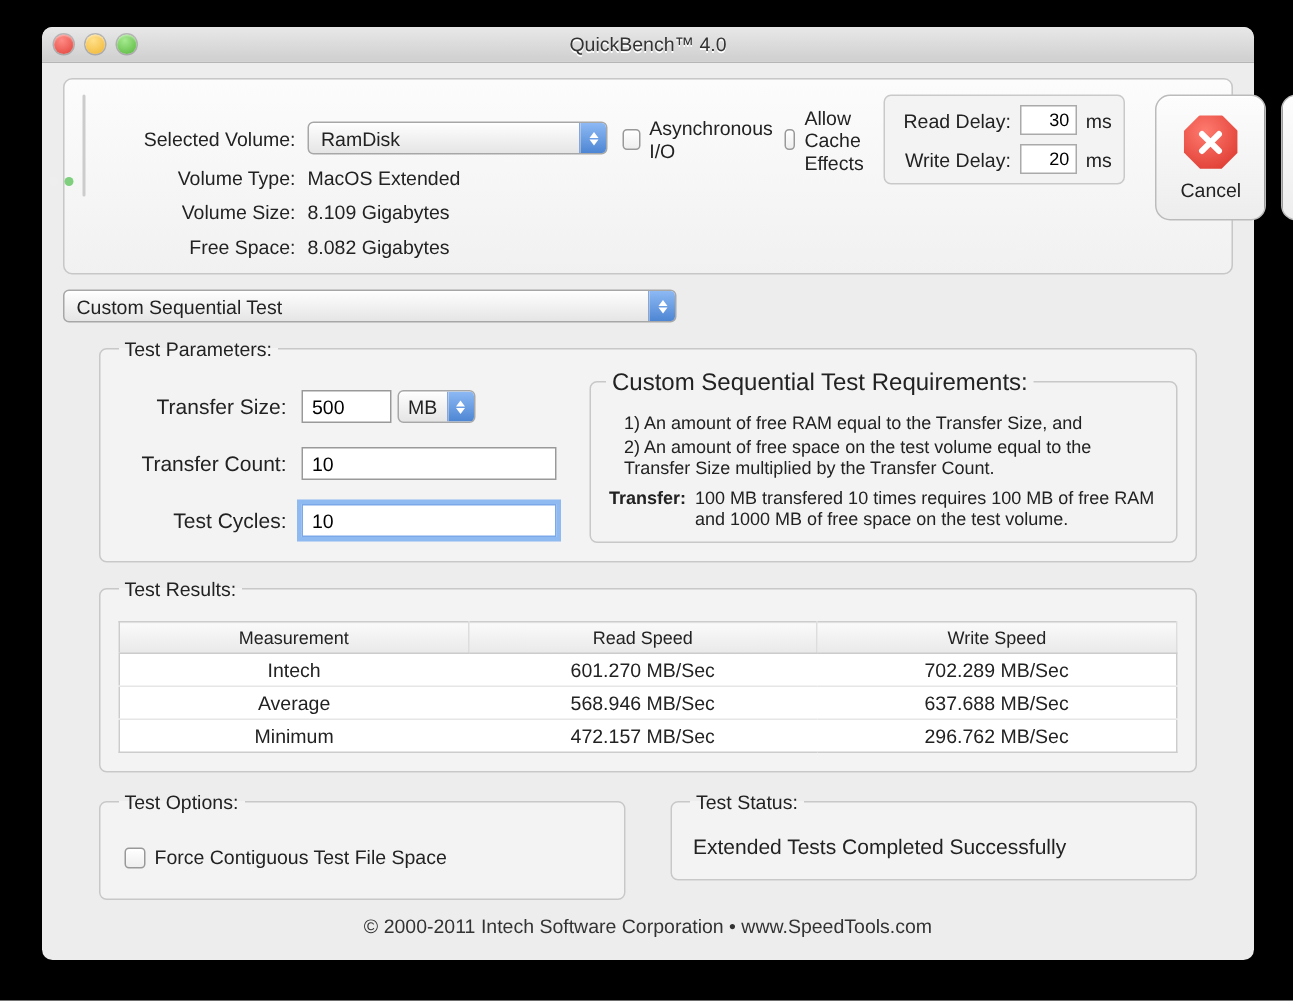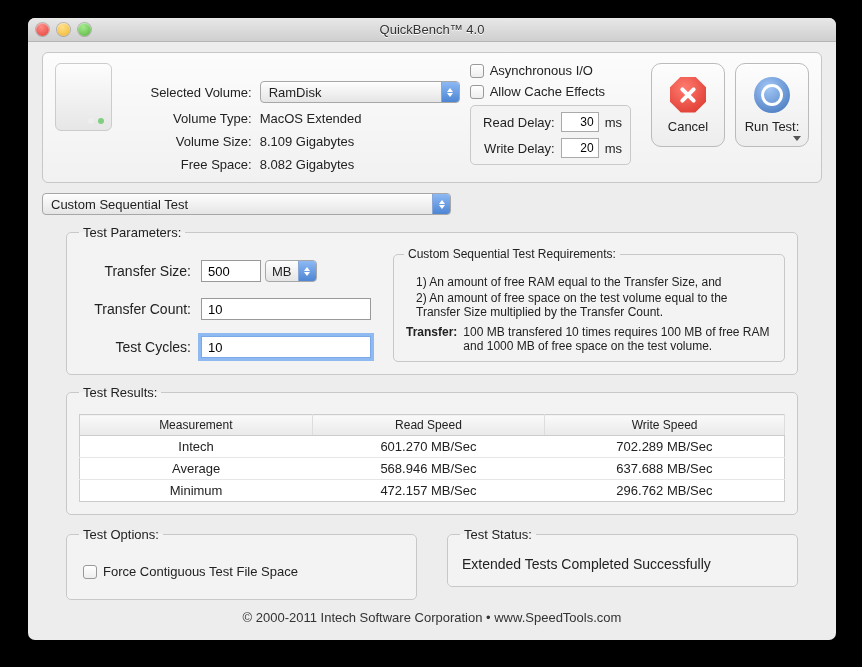--- a/index.html
+++ b/index.html
@@ -83,21 +83,21 @@
   display: flex; flex-direction: column; align-items: center; justify-content: center;
   border-top-right-radius: 3px; border-bottom-right-radius: 3px;
   gap: 1px;
 }
 .select-arr::before, .select-arr::after {
   content: ""; width: 0; height: 0; border-left: 3px solid transparent; border-right: 3px solid transparent;
 }
 .select-arr::before { border-bottom: 4px solid #fff;}
 .select-arr::after { border-top: 4px solid #fff;}
 
-.opts-col { margin-left: auto; display: flex; flex-direction: column; gap: 6px; }
+.opts-col { margin-left: auto; display: flex; gap: 6px; }
 .chk-row { display: flex; align-items: center; gap: 6px; font-size: 13px;}
 .mac-check {
   width: 14px; height: 14px; border: 1px solid #999; border-radius: 3px;
   background: linear-gradient(#fff,#eee);
   box-shadow: inset 0 1px 1px #fff;
 }
 
 .delay-box {
   border: 1px solid #c9c9c9; border-radius: 5px; padding: 6px 8px;
   background: #f3f3f3;
@@ -160,21 +160,21 @@
 .p-input.big { width:60px;}
 .p-input.med { width:170px;}
 .focus-ring{ box-shadow: 0 0 0 3px rgba(100,160,240,0.7); border-color:#7aa8e8;}
 .unit-sel { margin-left: 4px;}
 .unit-sel .select{height:22px;padding-left:6px;}
 
 .reqs {
   flex:1; border:1px solid #c8c8c8; border-radius:5px; position:relative; padding:18px 12px 8px 12px;
   background:#f3f3f3; font-size:12px;
 }
-.reqs .rq-title{ position:absolute; top:-8px; left:10px; background:#f3f3f3; padding:0 4px; font-size:12px;}
+.reqs .rq-title{ position:absolute; top:-8px; left:10px; background:#f3f3f3; padding:0 4px; font-size:16px;}
 .reqs p{ margin:2px 0 2px 10px;}
 .reqs .ex-label{font-weight:bold;}
 .reqs .ex-row{display:flex;gap:6px;margin-top:6px;}
 .reqs .ex-text{flex:1;}
 
 .results-table {
   width:100%; border:1px solid #ccc; background:#fff; border-collapse:collapse;
 }
 .results-table th{
   background:linear-gradient(#fafafa,#e9e9e9);

